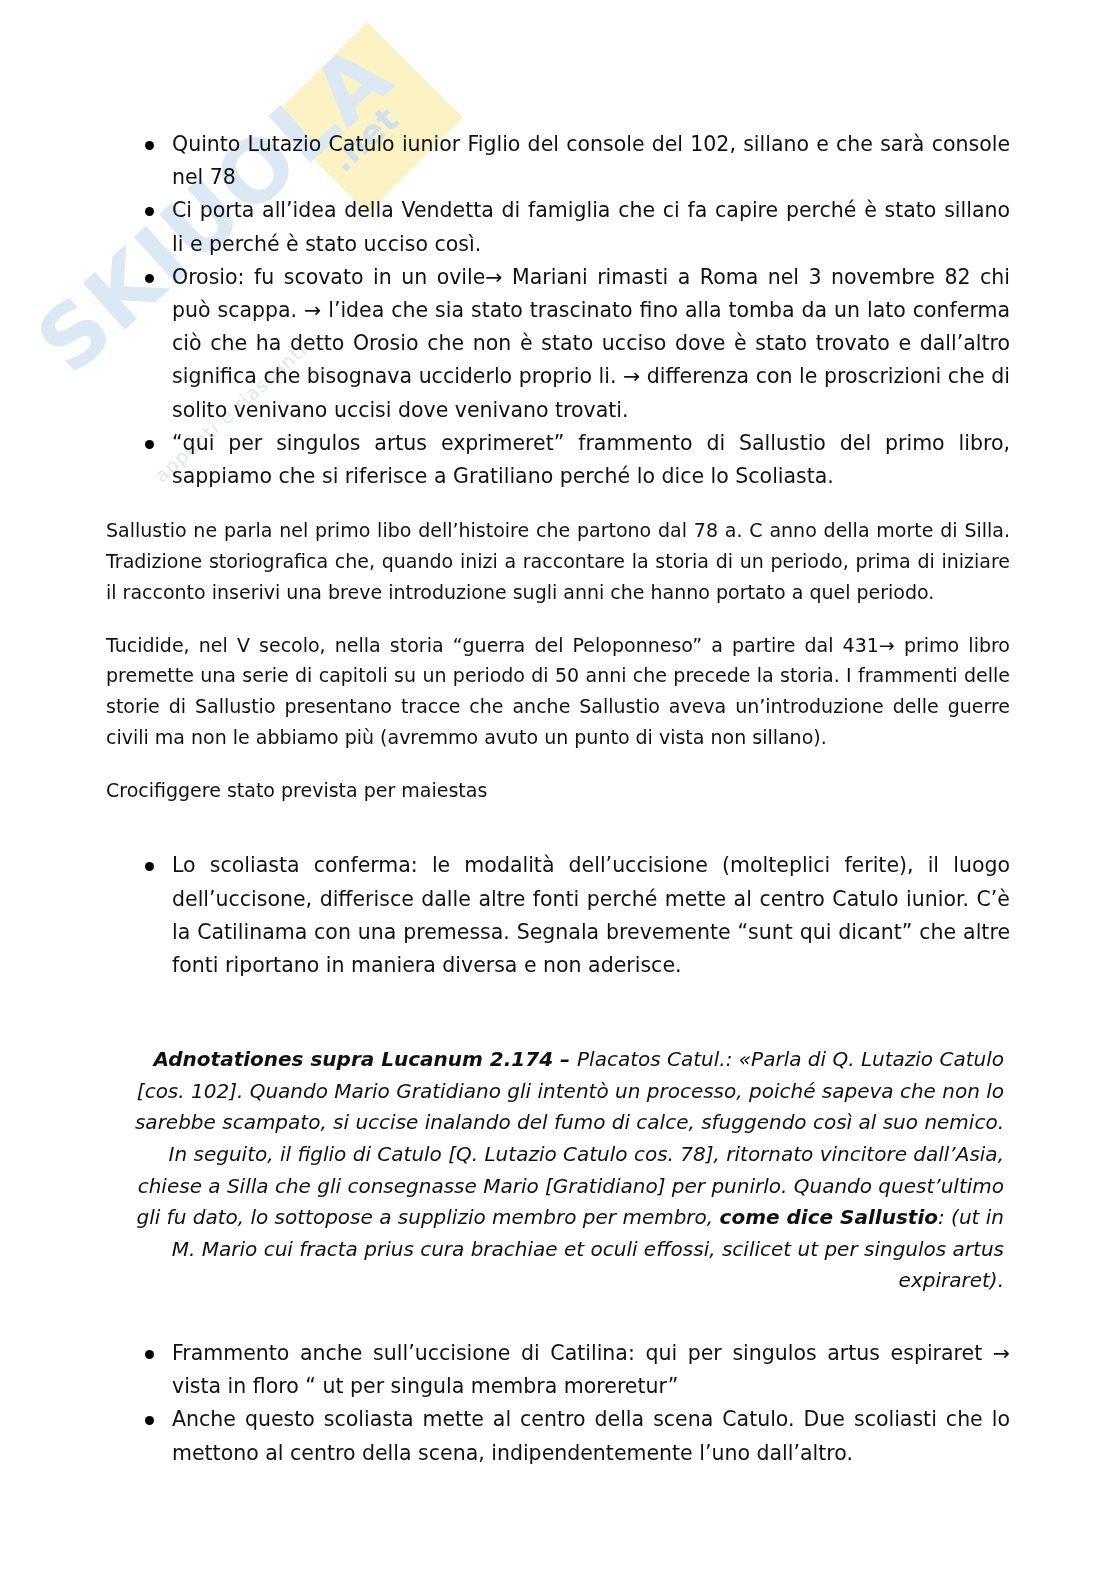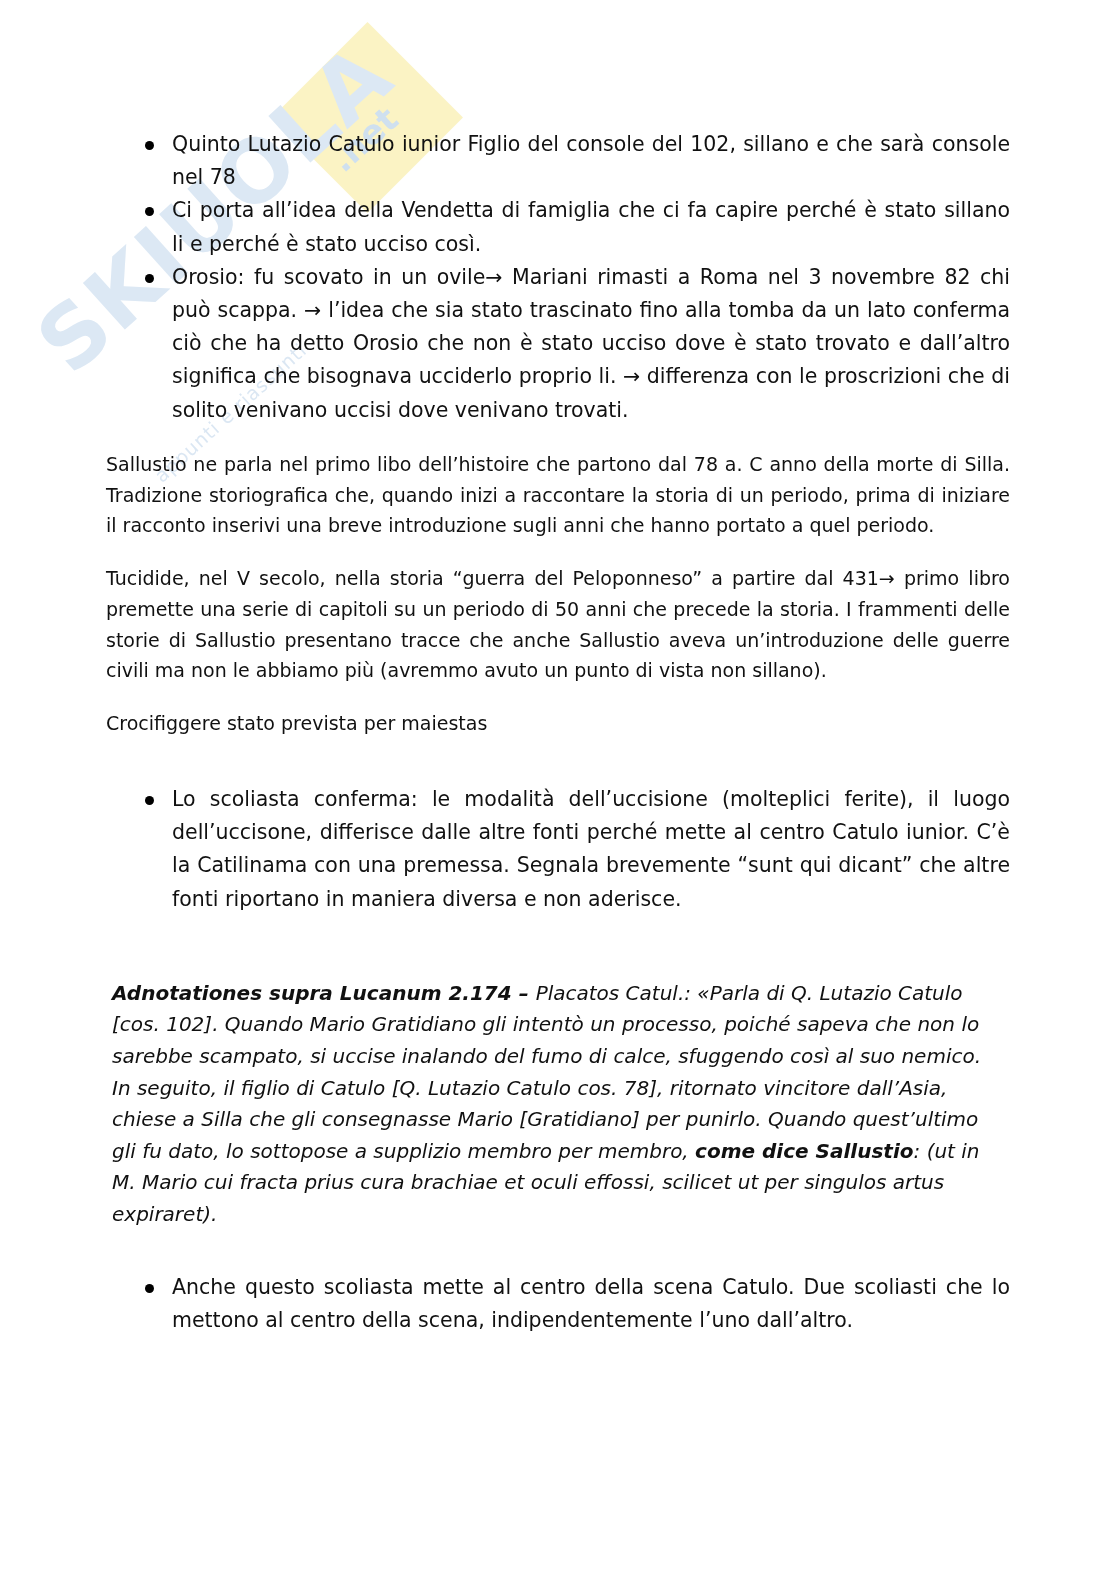--- a/index.html
+++ b/index.html
@@ -117,21 +117,21 @@
     color: #111111;
   }
   .gap-md { height: 22px; }
   .gap-lg { height: 40px; }
   .gap-xl { height: 62px; }
 
   
   .quote {
     font-size: 20px;
     line-height: 1.58;
-    text-align: left;
+    text-align: right;
     font-style: italic;
     color: #111111;
     padding: 0 6px;
   }
   .quote b {
     font-weight: 700;
     font-style: italic;
   }
 </style>
 </head>
@@ -145,20 +145,21 @@
     <div class="wm-net">.net</div>
     <div class="wm-tag">appunti e riassunti</div>
   </div>
 
   <div class="content">
 
     <ul class="bullets">
       <li>Quinto Lutazio Catulo iunior Figlio del console del 102, sillano e che sarà console nel 78</li>
       <li>Ci porta all’idea della Vendetta di famiglia che ci fa capire perché è stato sillano li e perché è stato ucciso così.</li>
       <li>Orosio: fu scovato in un ovile→ Mariani rimasti a Roma nel 3 novembre 82 chi può scappa. → l’idea che sia stato trascinato fino alla tomba da un lato conferma ciò che ha detto Orosio che non è stato ucciso dove è stato trovato e dall’altro significa che bisognava ucciderlo proprio li. → differenza con le proscrizioni che di solito venivano uccisi dove venivano trovati.</li>
+      <li>“qui per singulos artus exprimeret” frammento di Sallustio del primo libro, sappiamo che si riferisce a Gratiliano perché lo dice lo Scoliasta.</li>
     </ul>
 
     <div class="gap-md"></div>
 
     <p class="body">Sallustio ne parla nel primo libo dell’histoire che partono dal 78 a. C anno della morte di Silla. Tradizione storiografica che, quando inizi a raccontare la storia di un periodo, prima di iniziare il racconto inserivi una breve introduzione sugli anni che hanno portato a quel periodo.</p>
 
     <div class="gap-md"></div>
 
     <p class="body">Tucidide, nel V secolo, nella storia “guerra del Peloponneso” a partire dal 431→ primo libro premette una serie di capitoli su un periodo di 50 anni che precede la storia. I frammenti delle storie di Sallustio presentano tracce che anche Sallustio aveva un’introduzione delle guerre civili ma non le abbiamo più (avremmo avuto un punto di vista non sillano).</p>
 
@@ -175,17 +176,18 @@
       <li>Lo scoliasta conferma: le modalità dell’uccisione (molteplici ferite), il luogo dell’uccisone, differisce dalle altre fonti perché mette al centro Catulo iunior. C’è la Catilinama con una premessa. Segnala brevemente “sunt qui dicant” che altre fonti riportano in maniera diversa e non aderisce.</li>
     </ul>
 
     <div class="gap-xl"></div>
 
     <div class="quote"><b>Adnotationes supra Lucanum 2.174 – </b><span>Placatos Catul.: «Parla di Q. Lutazio Catulo [cos. 102]. Quando Mario Gratidiano gli intentò un processo, poiché sapeva che non lo sarebbe scampato, si uccise inalando del fumo di calce, sfuggendo così al suo nemico. In seguito, il figlio di Catulo [Q. Lutazio Catulo cos. 78], ritornato vincitore dall’Asia, chiese a Silla che gli consegnasse Mario [Gratidiano] per punirlo. Quando quest’ultimo gli fu dato, lo sottopose a supplizio membro per membro, </span><b>come dice Sallustio</b><span>: (ut in M. Mario cui fracta prius cura brachiae et oculi effossi, scilicet ut per singulos artus expiraret).</span></div>
 
     <div class="gap-lg"></div>
 
     <ul class="bullets">
+      <li> Frammento anche sull’uccisione di Catilina: qui per singulos artus espiraret → vista in floro “ ut per singula membra moreretur”</li>
       <li><span>Anche questo scoliasta mette al centro della scena Catulo. Due scoliasti che lo mettono al centro della scena, indipendentemente l’uno dall’altro.</span><br></li>
     </ul>
 
   </div>
 </div>
 
 </body></html>

